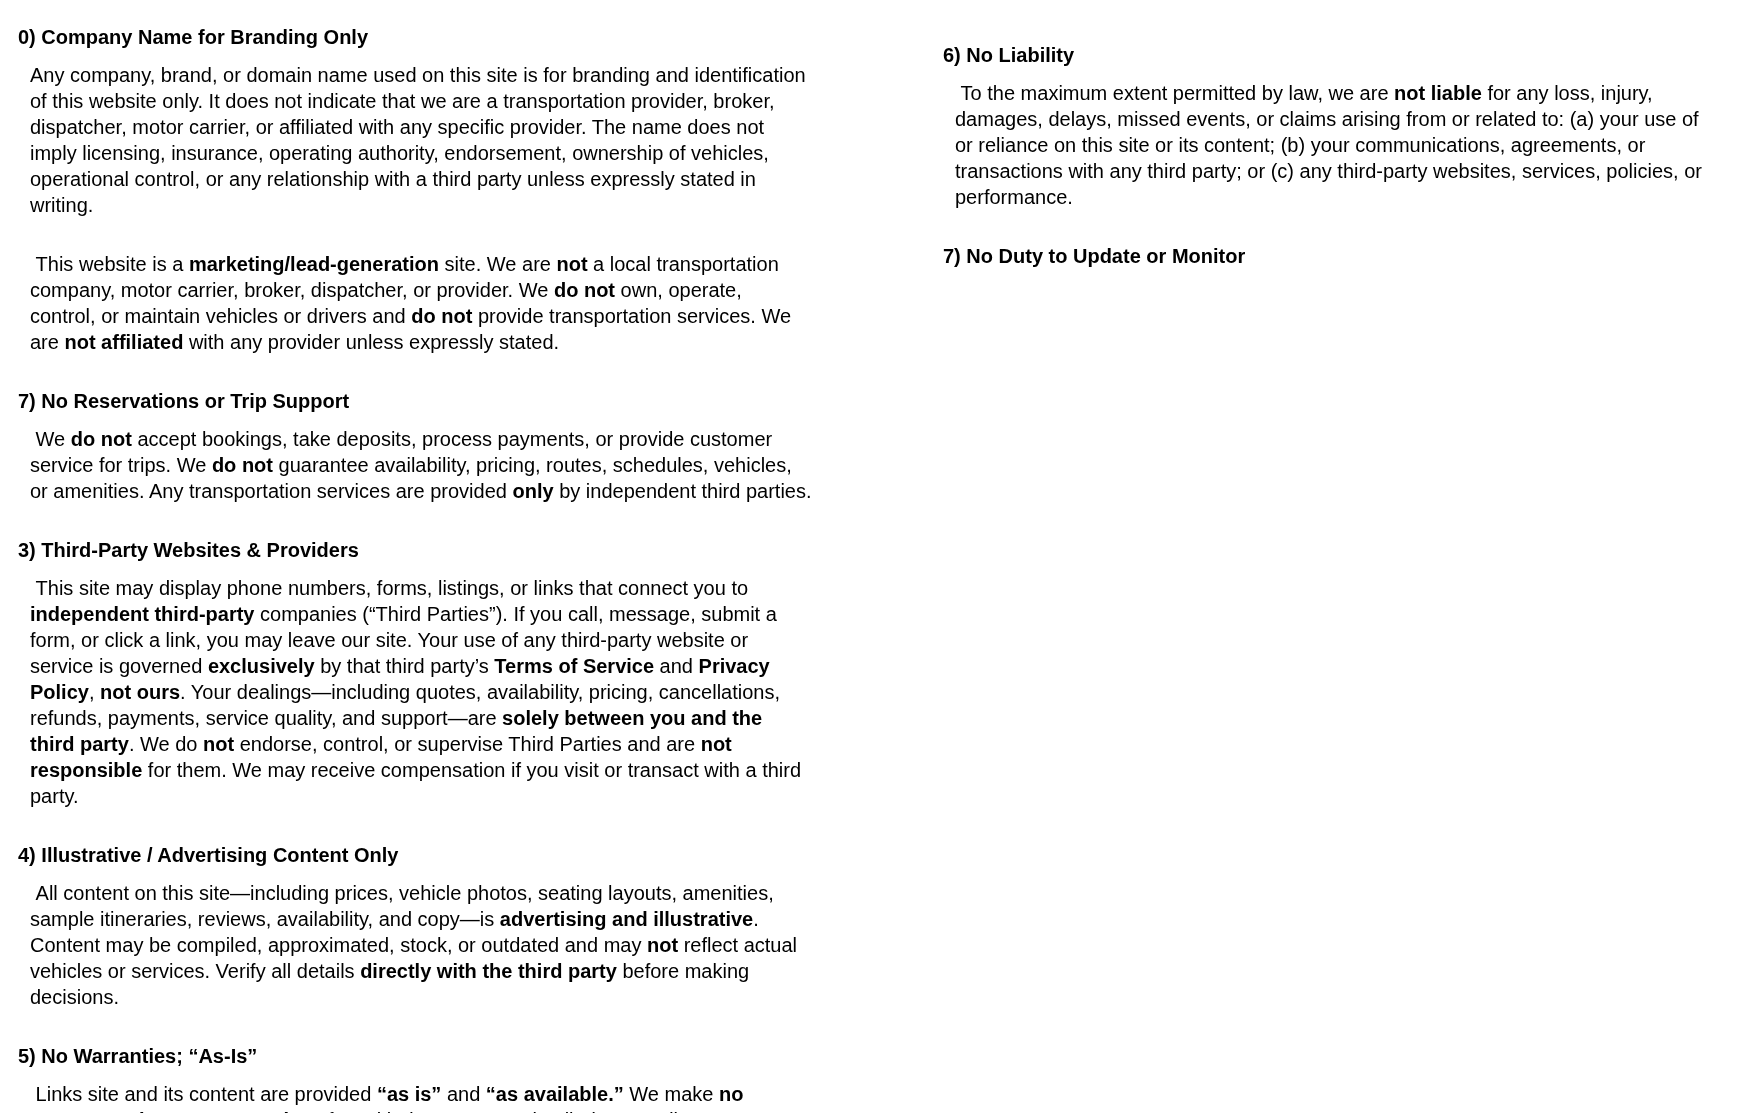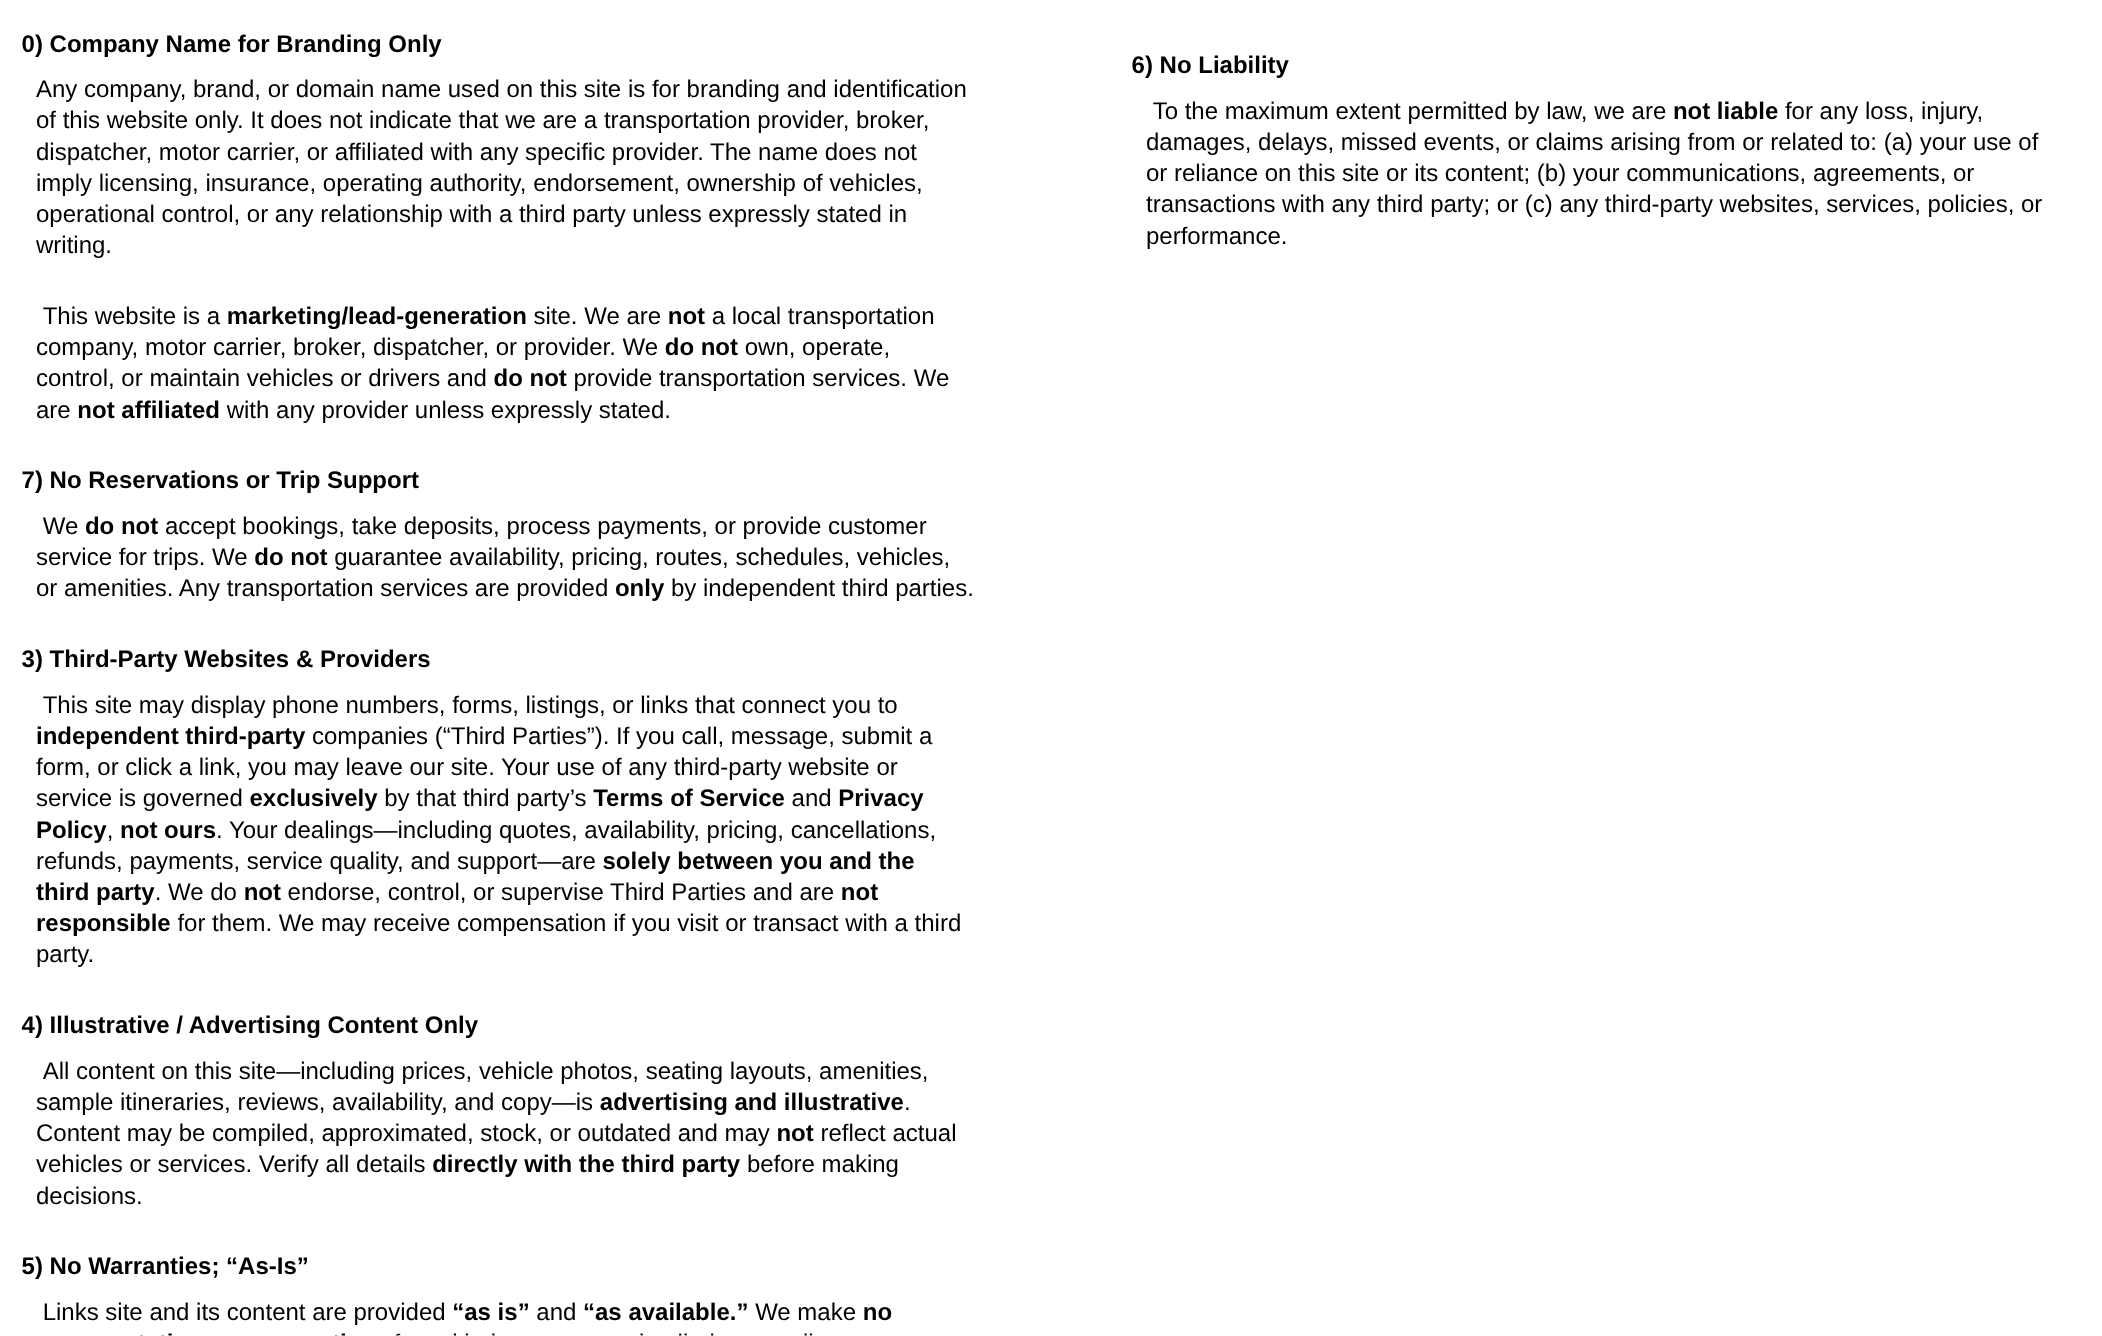--- a/index.html
+++ b/index.html
@@ -82,14 +82,15 @@
       <p class="section-body"><span> Links site and its content are provided </span><strong>“as is”</strong><span> and </span><strong>“as available.”</strong><span> We make </span><strong>no representations or warranties</strong><span> of any kind—express or implied—regarding accuracy,</span></p>
     </section>
   </div>
 
 <div class="column column-right">
     <section class="doc-section">
       <h3 class="section-heading">6) No Liability</h3>
       <p class="section-body"><span> To the maximum extent permitted by law, we are </span><strong>not liable</strong><span> for any loss, injury, damages, delays, missed events, or claims arising from or related to: (a) your use of or reliance on this site or its content; (b) your communications, agreements, or transactions with any third party; or (c) any third-party websites, services, policies, or performance.</span></p>
     </section>
     <section class="doc-section">
+      <h3 class="section-heading">7) No Duty to Update or Monitor</h3>
     </section>
   </div>
 
 </body></html>

